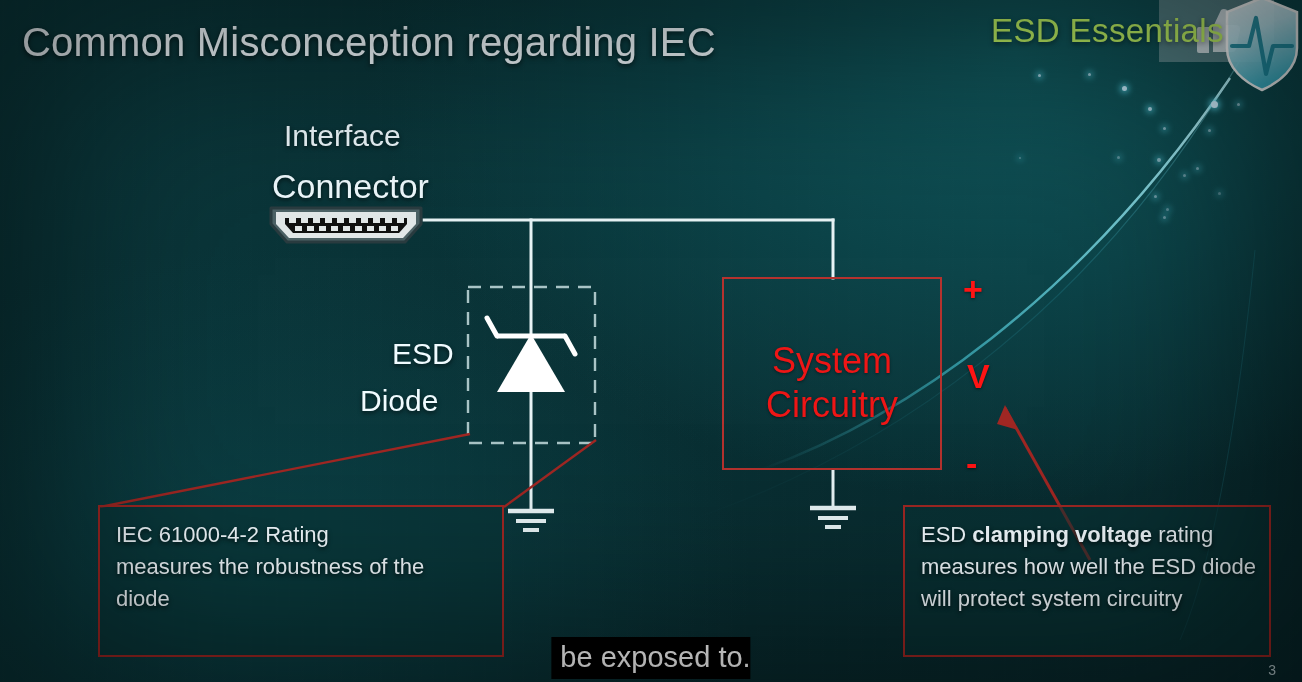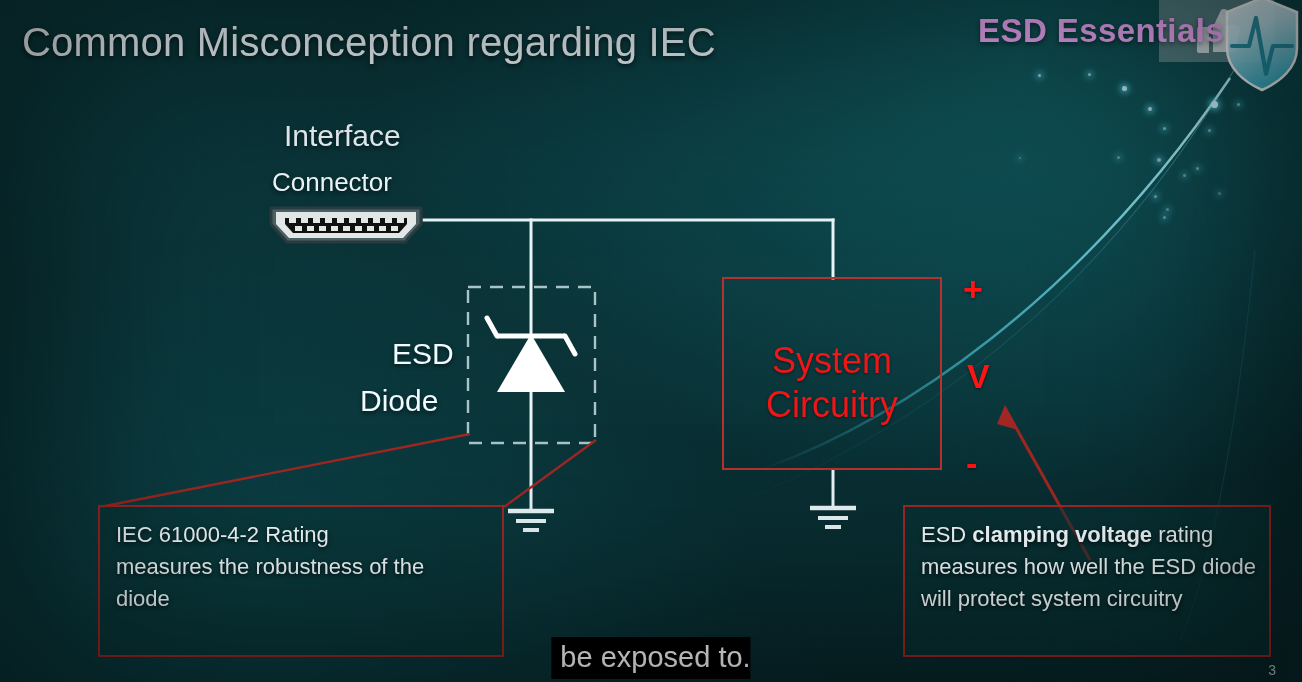--- a/index.html
+++ b/index.html
@@ -55,25 +55,24 @@
     font-size: 40px;
     color: #f2fbff;
     letter-spacing: .2px;
     text-shadow: 0 2px 5px rgba(0,0,0,.65);
     white-space: nowrap;
   }
   .brand {
     position: absolute;
     right: 78px; top: 12px;
     font-size: 33px;
-    color: #f0abfc;
+    color: #bef264;
     letter-spacing: .4px;
     text-shadow: 0 2px 5px rgba(0,0,0,.5);
     white-space: nowrap;
-    font-weight: bold;
   }
   .thumbs-overlay {
     position: absolute;
     right: 28px; top: 0;
     width: 115px; height: 62px;
     background: rgba(185,200,205,.40);
     display: flex; align-items: center; justify-content: center;
   }
   .shield-logo {
     position: absolute;
@@ -82,21 +81,21 @@
   }
   
   .lbl {
     position: absolute;
     color: #f0fbff;
     text-shadow: 0 2px 4px rgba(0,0,0,.6);
     white-space: nowrap;
     margin-top: 12px;
   }
   .lbl-interface  { left: 284px; top: 107px; font-size: 30px; }
-  .lbl-connector  { left: 272px; top: 155px; font-size: 26px; }
+  .lbl-connector  { left: 272px; top: 155px; font-size: 34px; }
   .lbl-esd        { left: 392px; top: 325px; font-size: 30px; }
   .lbl-diode      { left: 360px; top: 372px; font-size: 30px; }
 
   .red-lbl {
     position: absolute;
     color: #ff1414;
     font-weight: 700;
     text-shadow: 0 1px 3px rgba(0,0,0,.5);
     white-space: nowrap;
   }

